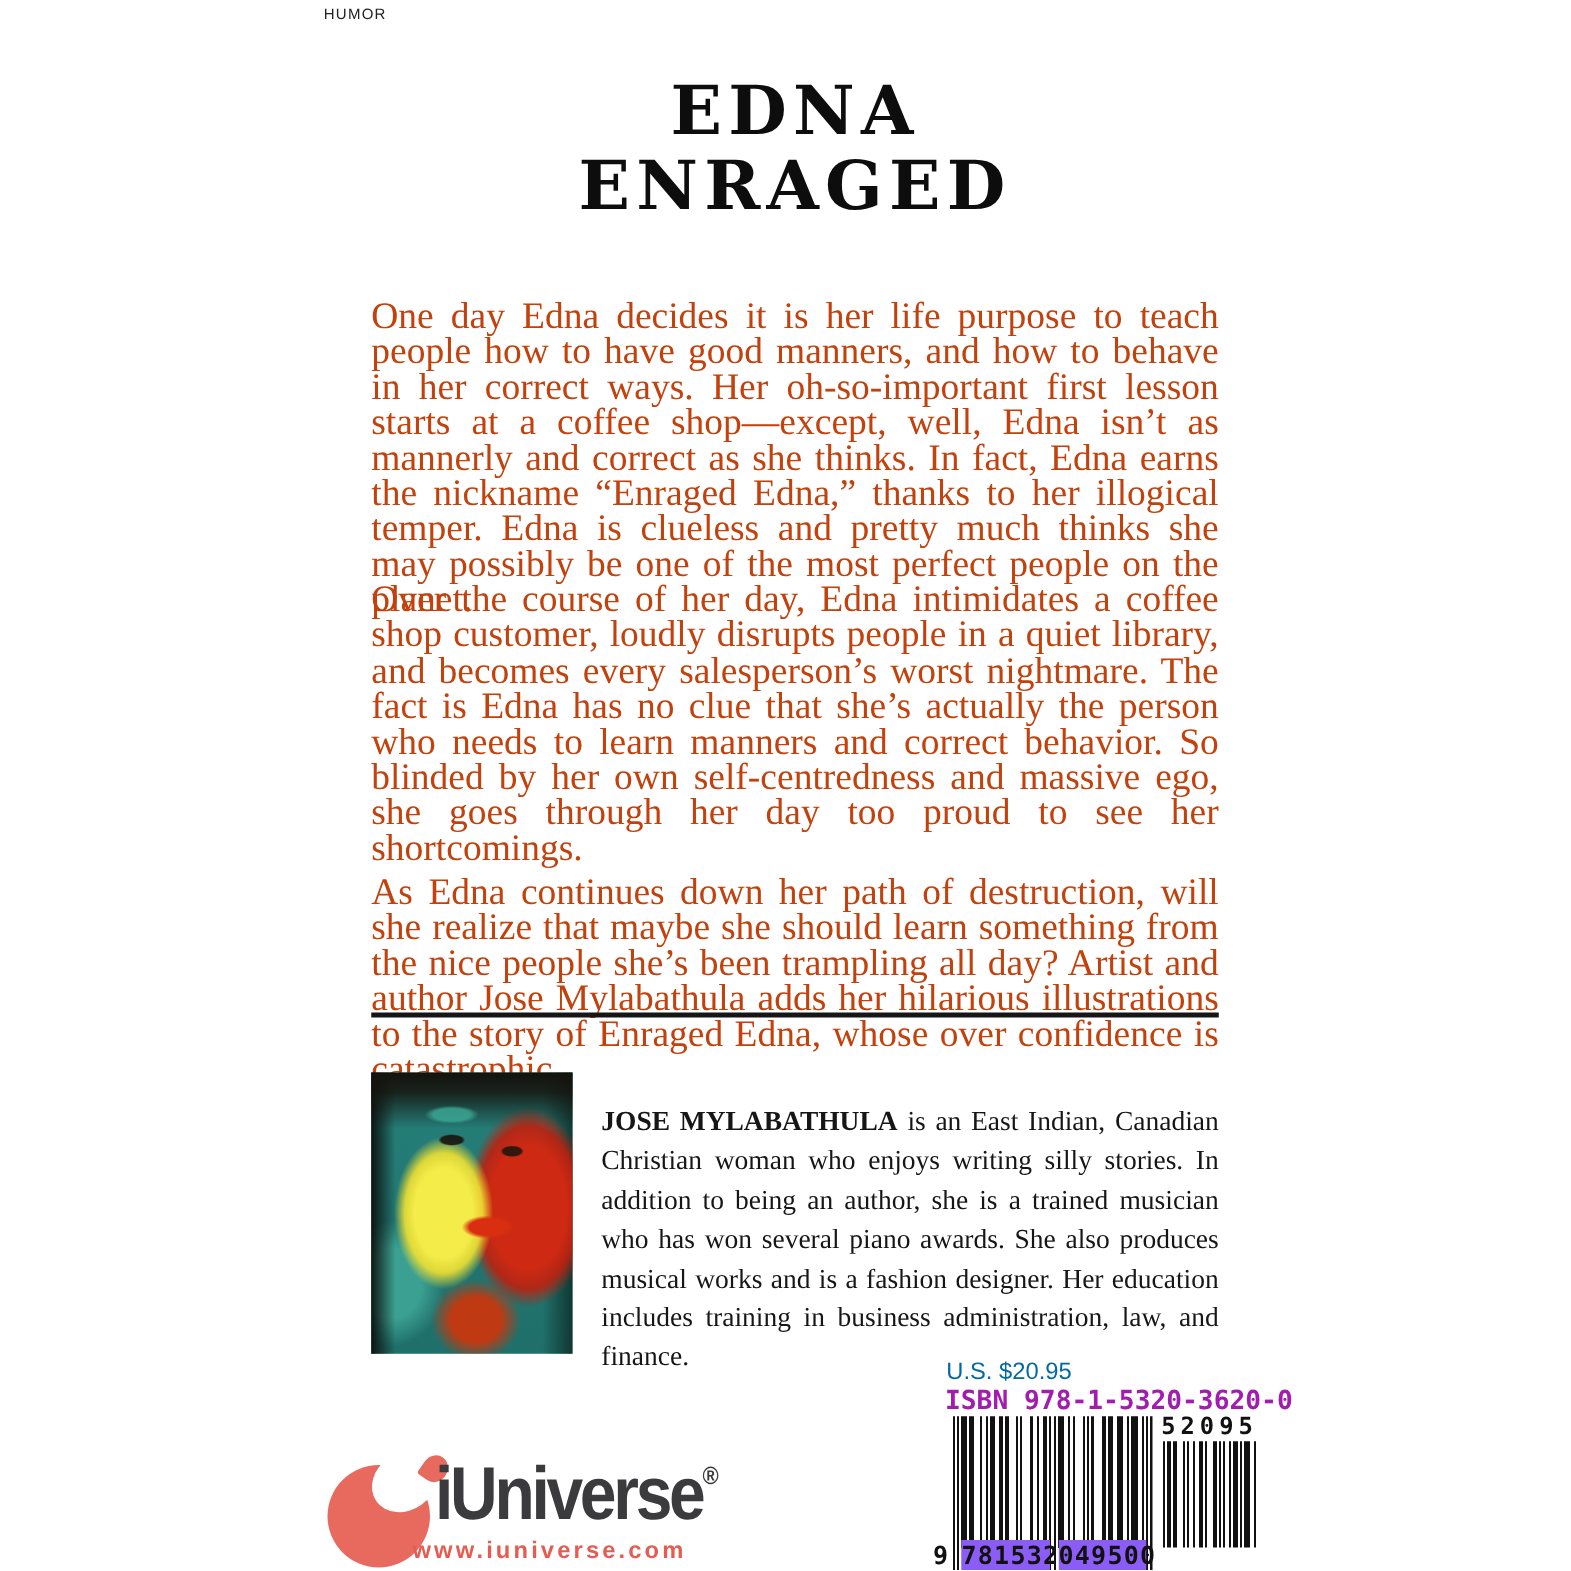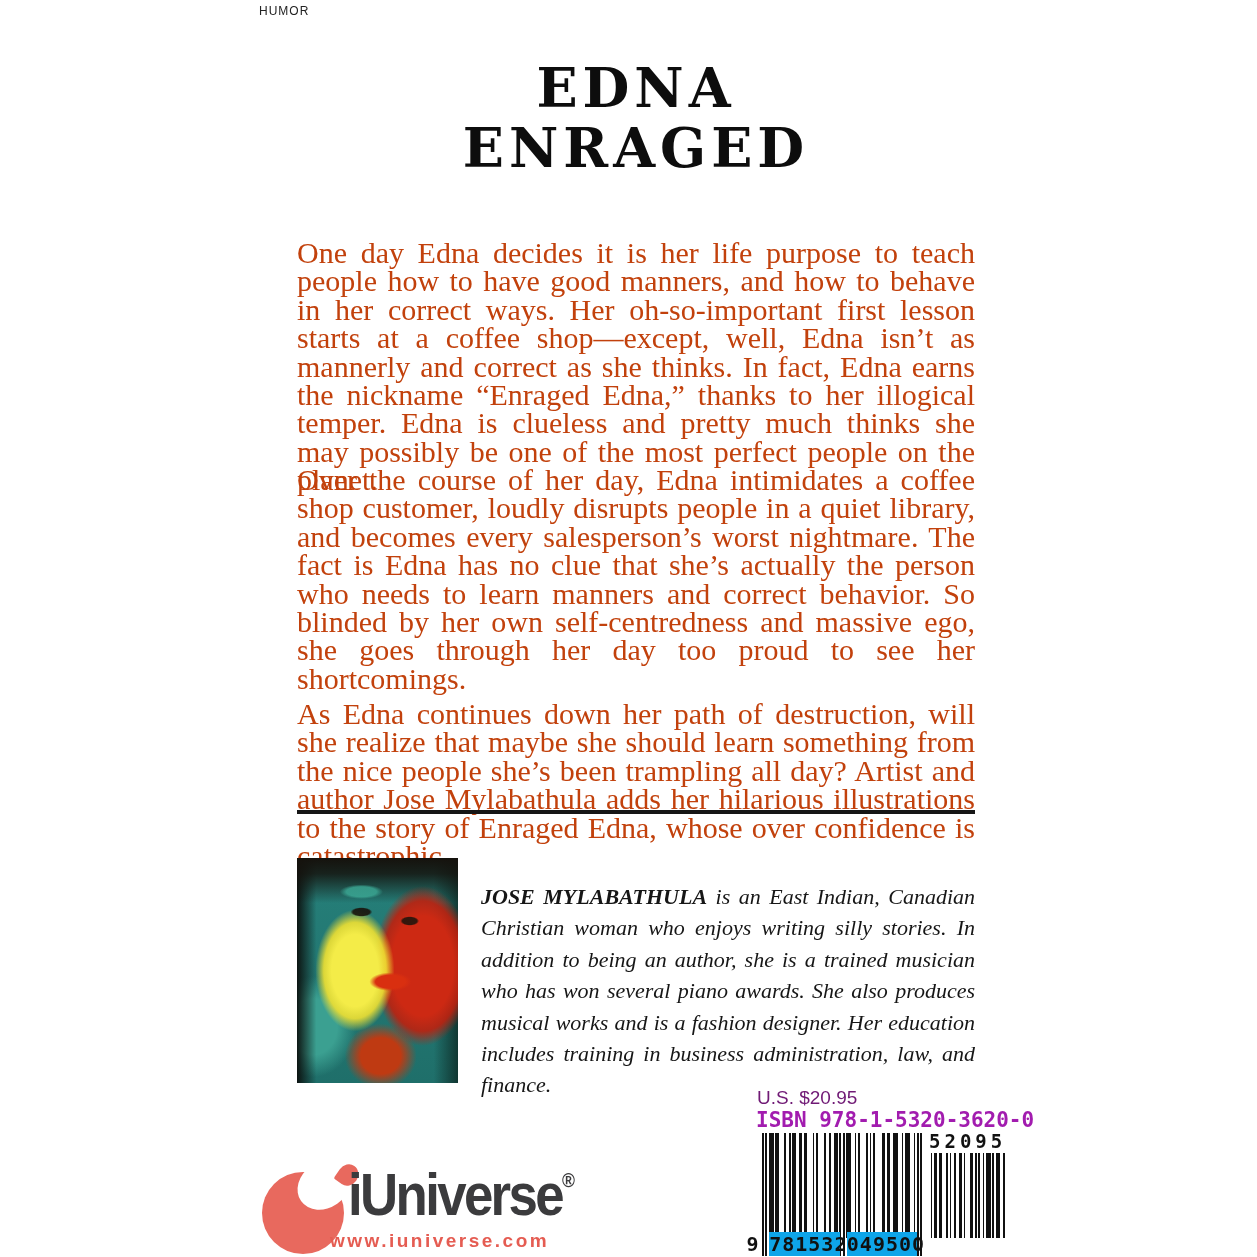--- a/index.html
+++ b/index.html
@@ -28,31 +28,31 @@
       radial-gradient(ellipse 52px 80px at 36% 50%, #f4ec48 0 45%, rgba(240,225,50,0.9) 60%, rgba(240,225,50,0) 76%),
       radial-gradient(ellipse 62px 100px at 78% 48%, #cd2913 0 50%, rgba(190,32,14,0.9) 65%, rgba(190,32,14,0) 80%),
       radial-gradient(ellipse 50px 45px at 52% 88%, #bf3a12 0 40%, rgba(191,58,18,0) 72%),
       linear-gradient(180deg, #15120d 0%, rgba(21,18,13,0.85) 7%, rgba(21,18,13,0) 20%),
       linear-gradient(90deg, rgba(10,9,7,0.9) 0%, rgba(10,9,7,0) 12%),
       linear-gradient(270deg, rgba(10,30,25,0.7) 0%, rgba(10,30,25,0) 15%),
       radial-gradient(ellipse 60px 70px at 10% 75%, #3ba091 0 40%, transparent 72%),
       linear-gradient(#26807a,#1f6f6a);}
 
   .bio{position:absolute;left:481px;top:859px;width:494px;text-align:justify;
-       font-size:22px;line-height:31.4px;color:#161616;font-style:italic;}
+       font-size:22px;line-height:31.4px;color:#161616;}
   .bio b{font-weight:bold;}
 
   .price{position:absolute;left:757px;top:1087px;font-family:"Liberation Sans",sans-serif;
-         font-size:19px;color:#701a75;}
+         font-size:19px;color:#0369a1;}
   .isbn{position:absolute;left:756px;top:1108px;font-family:"DejaVu Sans Mono",monospace;
         font-weight:bold;font-size:21px;color:#a21caf;white-space:nowrap;}
 
   .bc-main{position:absolute;left:762px;top:1133px;width:160px;height:123px;}
   .bc-main svg,.bc-supp svg{position:absolute;left:0;top:0;width:100%;height:100%;fill:#111;}
-  .bc-digit{position:absolute;background:#0ea5e9;font-family:"DejaVu Sans Mono",monospace;
+  .bc-digit{position:absolute;background:#8b5cf6;font-family:"DejaVu Sans Mono",monospace;
             font-weight:bold;font-size:20px;color:#111;text-align:center;top:99px;height:24px;
             line-height:24px;}
   .bc-prefix{left:-17px;width:15px;background:transparent;}
   .bc-g1{left:4.5%;width:44%;letter-spacing:1px;}
   .bc-g2{left:53%;width:44%;letter-spacing:1px;}
 
   .bc-suppwrap{position:absolute;left:929px;top:1130px;width:76px;height:126px;}
   .bc-suppdigits{position:absolute;left:0;top:0;width:100%;text-align:center;
                  font-family:"DejaVu Sans Mono",monospace;font-weight:bold;font-size:19px;
                  letter-spacing:4px;color:#111;}

